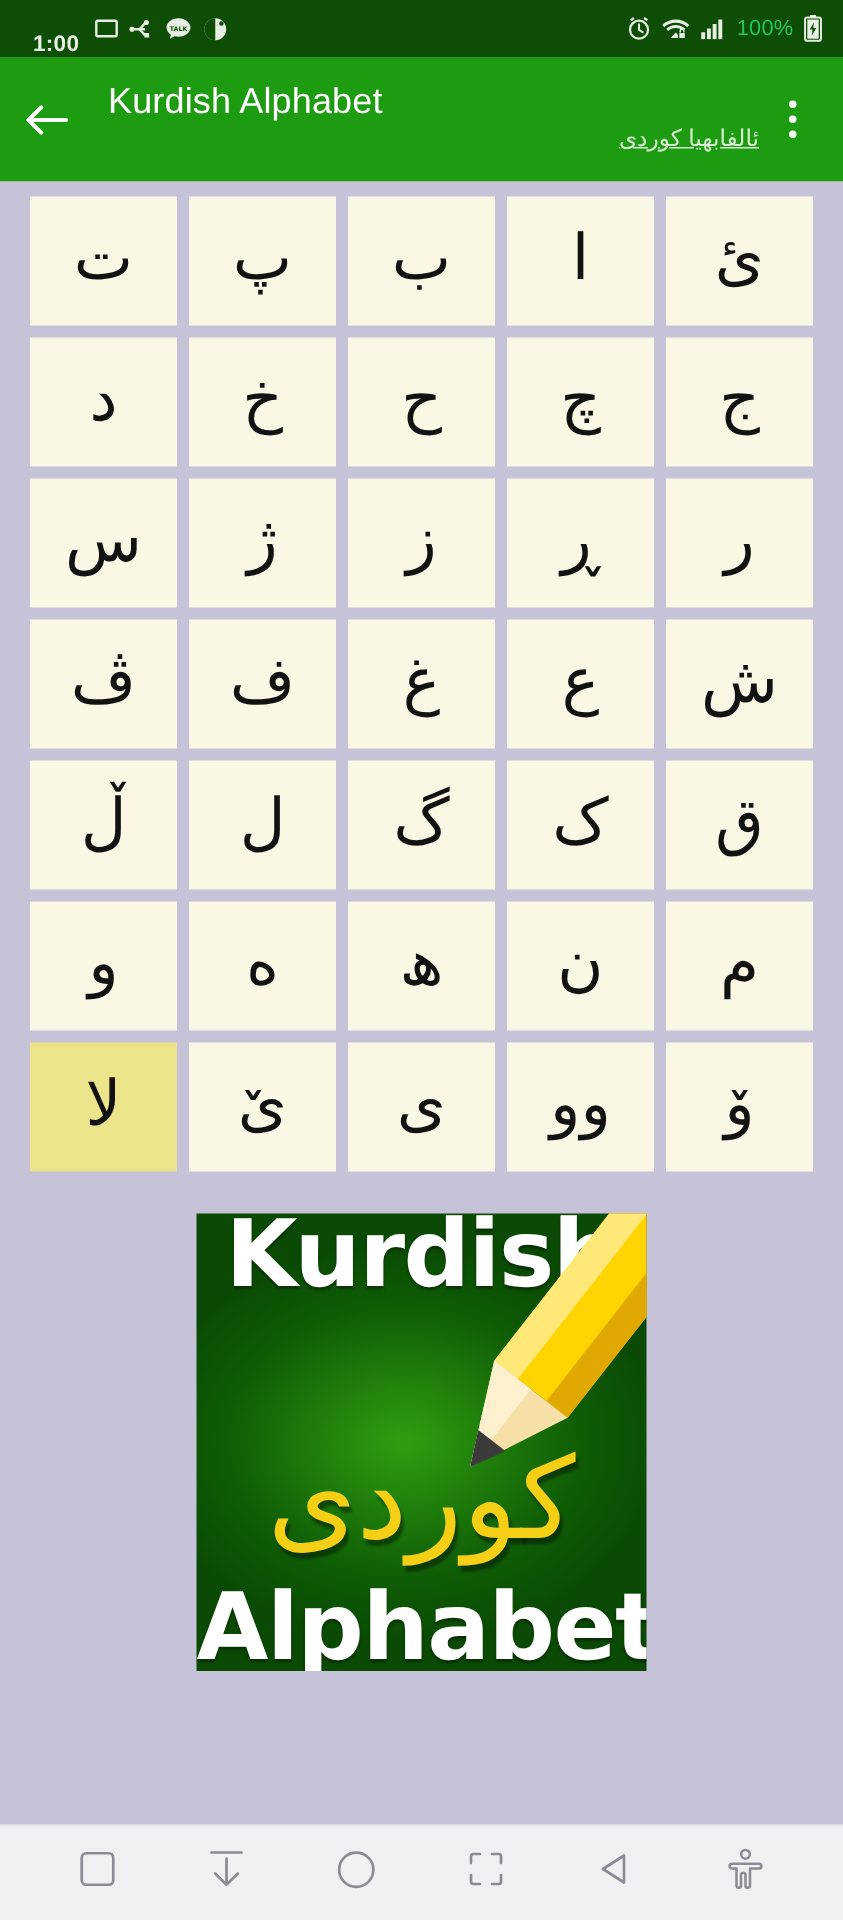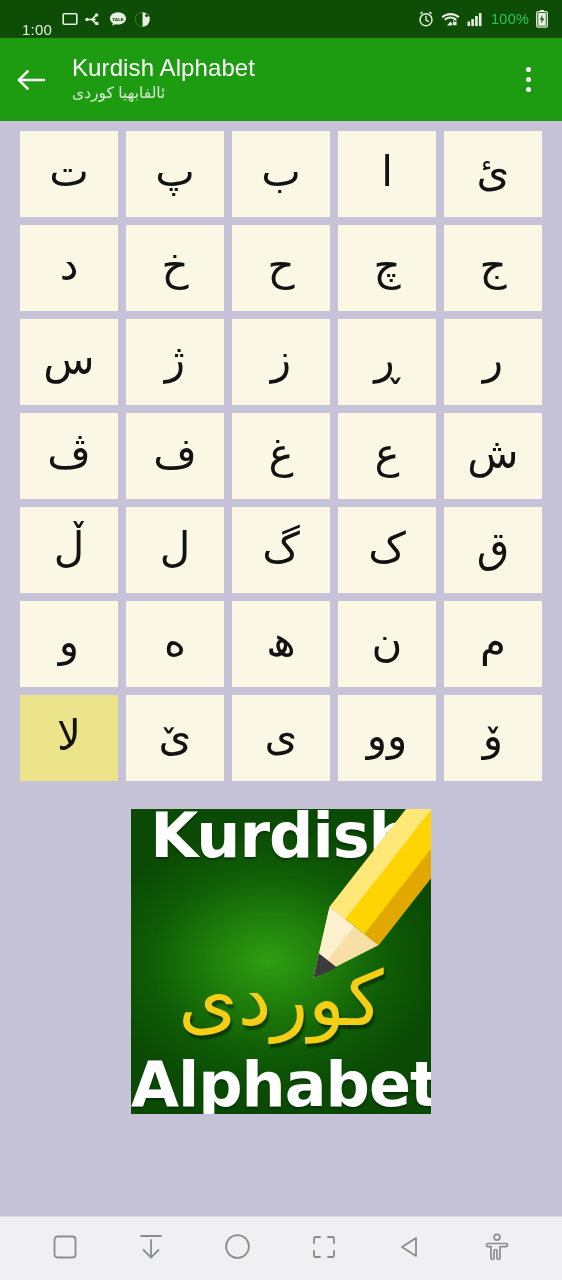--- a/index.html
+++ b/index.html
@@ -11,40 +11,40 @@
   }
   #app { position:relative; width:562px; height:1280px; display:flex; flex-direction:column; }
 
   
   .statusbar {
     height:38px; background:#0d4d05; color:#dfe9da;
     display:flex; align-items:center; justify-content:space-between;
     padding:0 14px 0 22px; flex:0 0 38px;
   }
   .sb-left, .sb-right { display:flex; align-items:center; gap:7px; }
-  .sb-clock { font-size:15px; letter-spacing:.2px; color:#e6efe1; font-weight:400; margin-right:3px;margin-top:20px; }
+  .sb-clock { font-size:15px; letter-spacing:.2px; color:#e6efe1; font-weight:700; margin-right:3px;margin-top:20px; }
   .sb-pct { font-size:14.5px; color:#22c55e; letter-spacing:.2px; }
   .ic { display:inline-block; line-height:0; }
   .ic svg { display:block; }
 
   
   .appbar {
     flex:0 0 83px; background:#1d9c12;
     display:flex; align-items:center; padding:0 12px 0 8px;
     position:relative;
   }
   .back-btn { width:46px; height:46px; display:flex; align-items:center; justify-content:center; flex:0 0 46px; }
   .titles { flex:1 1 auto; padding-left:18px; display:flex; flex-direction:column; justify-content:center; }
   .title-main {
     color:#ffffff; font-size:24px; font-weight:400; line-height:1.12;
     letter-spacing:.1px; white-space:nowrap;
   }
   .title-sub {
     color:#d6ecd2; font-size:15.5px; line-height:1.35; margin-top:1px;
-    direction:rtl; text-align:left; white-space:nowrap;
+    direction:rtl; text-align:right; white-space:nowrap;text-decoration:underline;
   }
   .overflow-btn {
     width:44px; height:58px; flex:0 0 44px;
     display:flex; flex-direction:column; align-items:center; justify-content:center; gap:5px;
   }
   .overflow-btn i { width:5px; height:5px; border-radius:50%; background:#ffffff; display:block; }
 
   
   .content { flex:1 1 auto; background:#c6c2d8; overflow:hidden; position:relative; }
 

